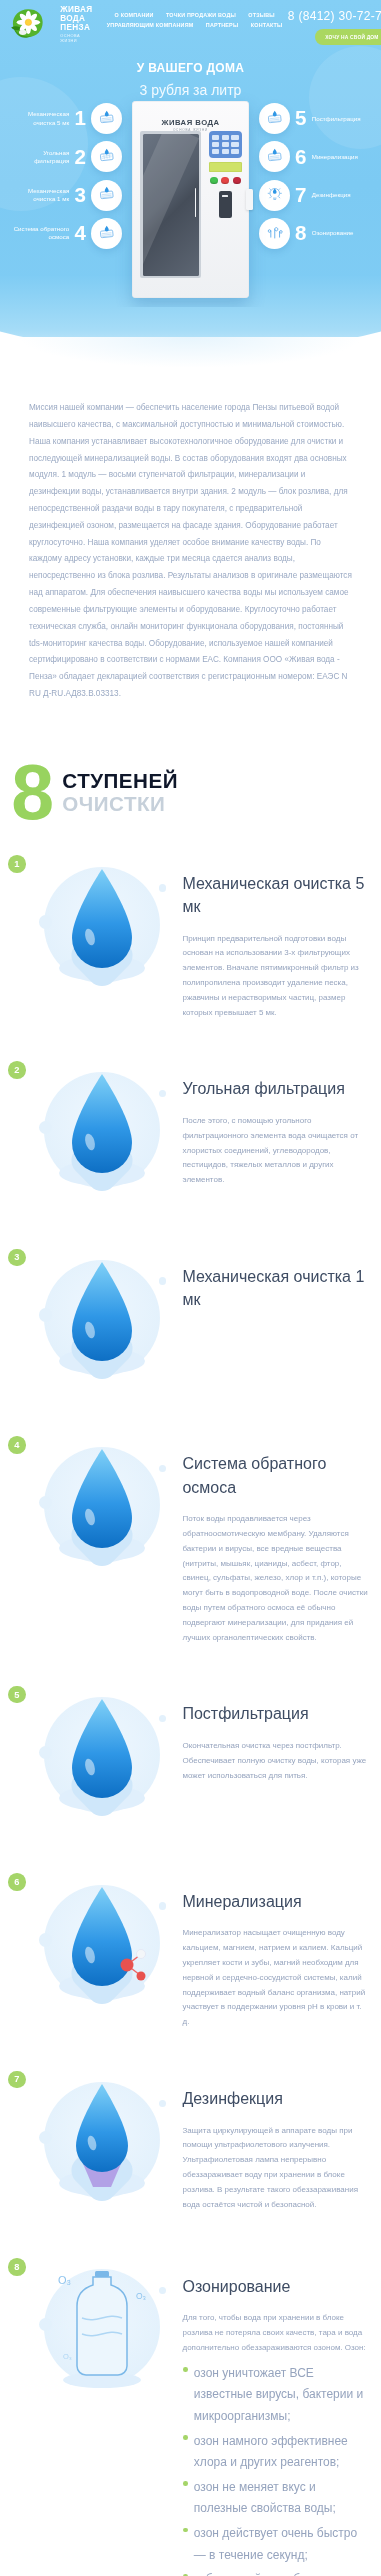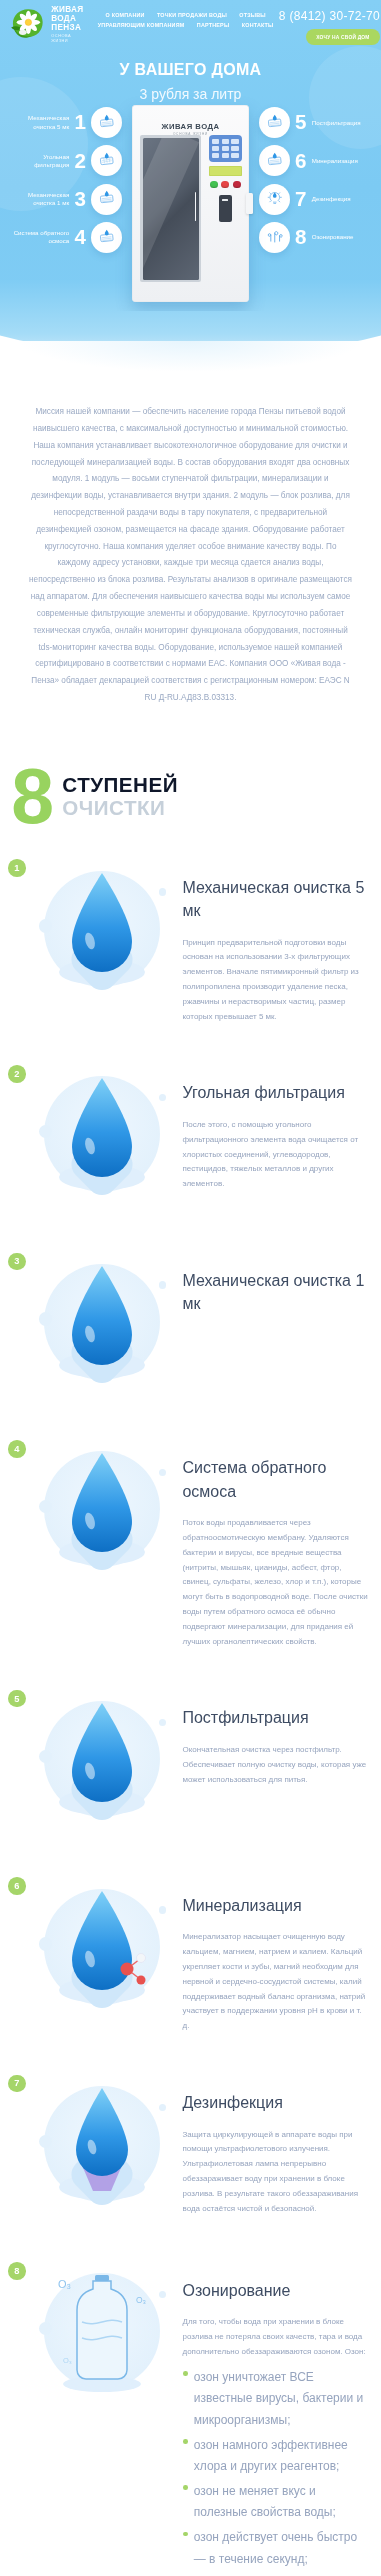--- a/index.html
+++ b/index.html
@@ -1,34 +1,34 @@
 <!DOCTYPE html>
 <html lang="ru" style="font-size:8.2px"><head>
 <meta charset="utf-8">
 <style>
   * { margin:0; padding:0; box-sizing:border-box; }
   body { width:381px; font-family:"Liberation Sans","DejaVu Sans",sans-serif; background:#fff; color:#3c4a5c; }
 
   
   .top { background:linear-gradient(180deg,#84cff5 0%,#7ccaf3 60%,#7fccf4 100%); position:relative; overflow:hidden; }
   .header { display:flex; align-items:flex-start; padding:5.2px 9.3px 0 10.3px; position:relative; z-index:5; }
-  .logo { display:flex; align-items:center; gap:6px; cursor:pointer; }
+  .logo { display:flex; align-items:center; gap:15px; cursor:pointer; }
   .logo svg { width:35px; height:31px; }
   .logo-txt-title { font-size:8.2px; font-weight:bold; letter-spacing:0.3px; color:#fff; }
   .logo-txt-sub { font-size:3.9px; letter-spacing:0.5px; color:#eaf7ff; margin-top:1px; }
   .nav { flex:1; display:flex; flex-direction:column; gap:3.6px; padding:7.2px 5.2px 0 14.4px; }
   .nav-row { display:flex; justify-content:center; gap:12.4px; }
   .nav-item { color:#fff; font-size:5.4px; font-weight:bold; letter-spacing:0.2px; text-decoration:none; white-space:nowrap; cursor:pointer; }
   .head-right { display:flex; flex-direction:column; align-items:flex-end; gap:6.2px; padding-top:4.1px; }
   .phone { color:#fff; font-size:12px; font-weight:normal; white-space:nowrap; letter-spacing:0.3px; cursor:pointer; }
   .cta-btn { background:#aad760; color:#fff; border:none; font-size:4.9px; font-weight:bold; letter-spacing:0.2px; padding:5.2px 10.3px; border-radius:8.2px; cursor:pointer; font-family:inherit; }
 
   .hero-title { text-align:center; color:#fff; margin-top:7.2px; position:relative; z-index:4; }
   .hero-title .t1 { font-size:19px; font-weight:300; }
-  .hero-title .t2 { font-size:16px; font-weight:800; letter-spacing:0.3px; margin-top:16px; }
+  .hero-title .t2 { font-size:12px; font-weight:800; letter-spacing:0.3px; margin-top:16px; }
   .hero-price { text-align:center; color:#f2faff; font-size:14px; font-weight:300; margin-top:7.2px; position:relative; z-index:4; }
 
   .hero-main { position:relative; margin-top:3.1px; height:206px; z-index:3; display:flex; justify-content:space-between; padding:0 2.1px; }
   .feat-col { width:120px; display:flex; flex-direction:column; gap:7.2px; padding-top:2.1px; }
   .feat { display:flex; align-items:center; gap:5.2px; }
   .feat.right { flex-direction:row; }
   .feat.left { justify-content:flex-end; }
   .feat-label { color:#fff; font-size:6.2px; line-height:1.35; max-width:56px; }
   .feat.left .feat-label { text-align:right; }
   .feat-num { color:#fff; font-size:20.6px; font-weight:800; line-height:1; }
@@ -59,21 +59,21 @@
   .hero-curve .blue-bulge { position:absolute; left:-22%; top:0; width:144%; height:77px; background:linear-gradient(180deg,#7fccf4,#a5dcf7 70%,#cdeafa 100%); border-radius:0 0 50% 50% / 0 0 100% 100%; }
   .hero-curve .wash { position:absolute; left:0; top:61px; width:100%; height:41px; background:radial-gradient(ellipse 60% 100% at 50% 0%, #e7f5fd 0%, #ffffff 75%); }
 
   
   .top:before, .top:after { content:""; position:absolute; border-radius:50%; background:rgba(255,255,255,.10); }
   .top:before { width:134px; height:134px; left:-46px; top:77px; }
   .top:after { width:103px; height:103px; right:-31px; top:46px; }
 
   
   .about { padding:62px 29px 31px; background:#fff; }
-  .about p { text-align:center; color:#9aa9c3; font-size:8.2px; line-height:2.05; }
+  .about p { color:#9aa9c3; font-size:8.2px; line-height:2.05; }
 
   
   .steps-heading { padding:26px 0 5.2px 11.3px; display:flex; align-items:center; gap:8.2px; }
   .steps-heading .big8 { font-size:77px; line-height:.85; font-weight:800; color:#98d35f; }
   .steps-heading .hl { font-size:20.6px; font-weight:800; letter-spacing:0.5px; line-height:1.15; }
   .steps-heading .hl .l1 { color:#0f172a; }
   .steps-heading .hl .l2 { color:#c6d0da; }
 
   .step { display:flex; gap:13.4px; padding:23px 13.4px 15.5px 8.2px; position:relative; }
   .step-num { width:17.5px; min-width:17.5px; height:17.5px; border-radius:50%; background:#a5d569; color:#fff; font-size:9.3px; font-weight:bold; display:flex; align-items:center; justify-content:center; margin-top:2.1px; }

